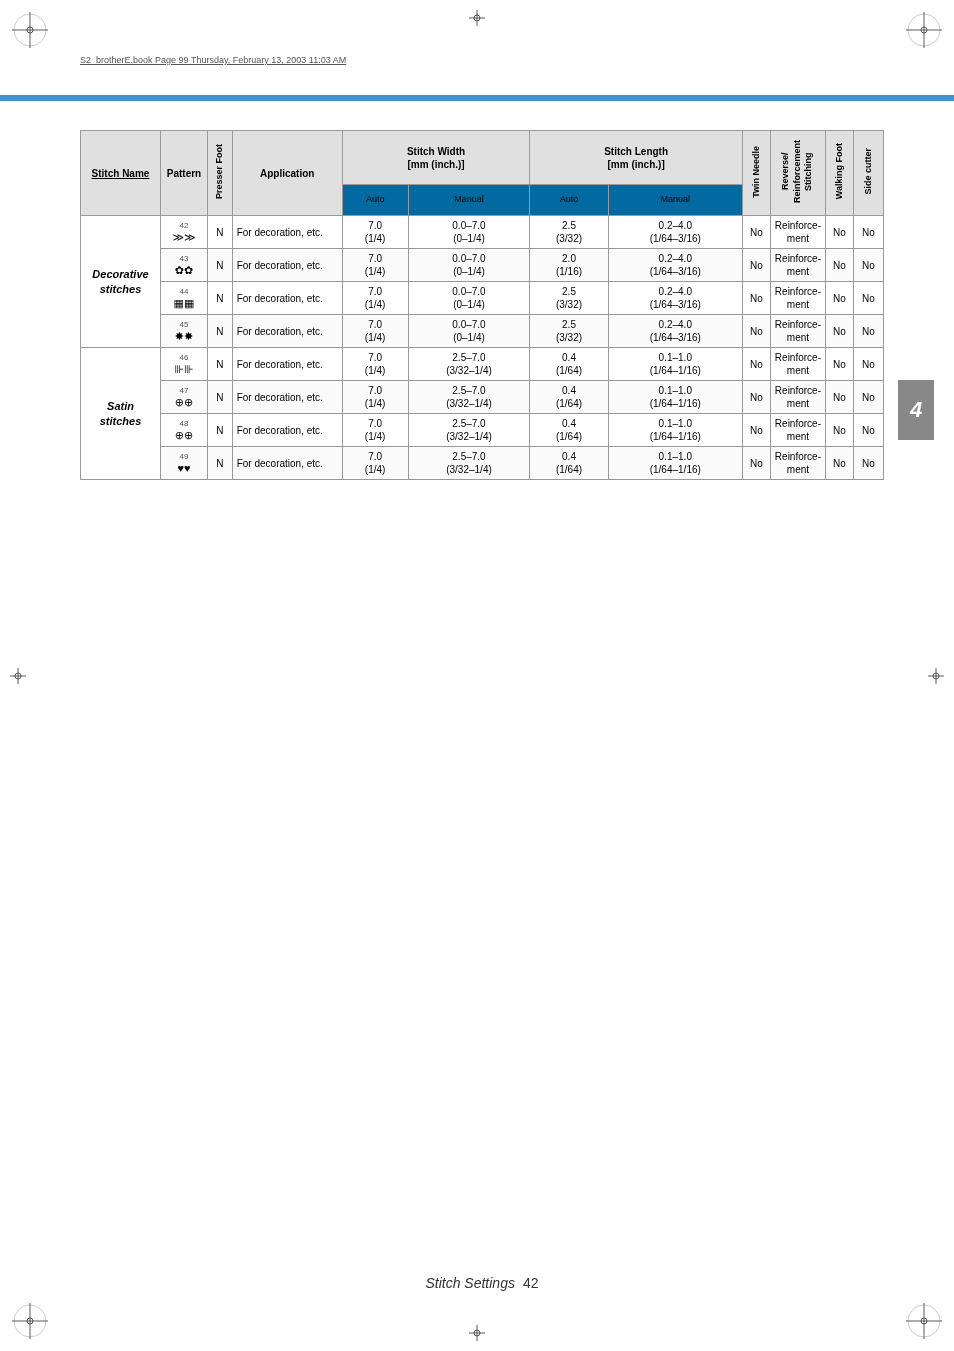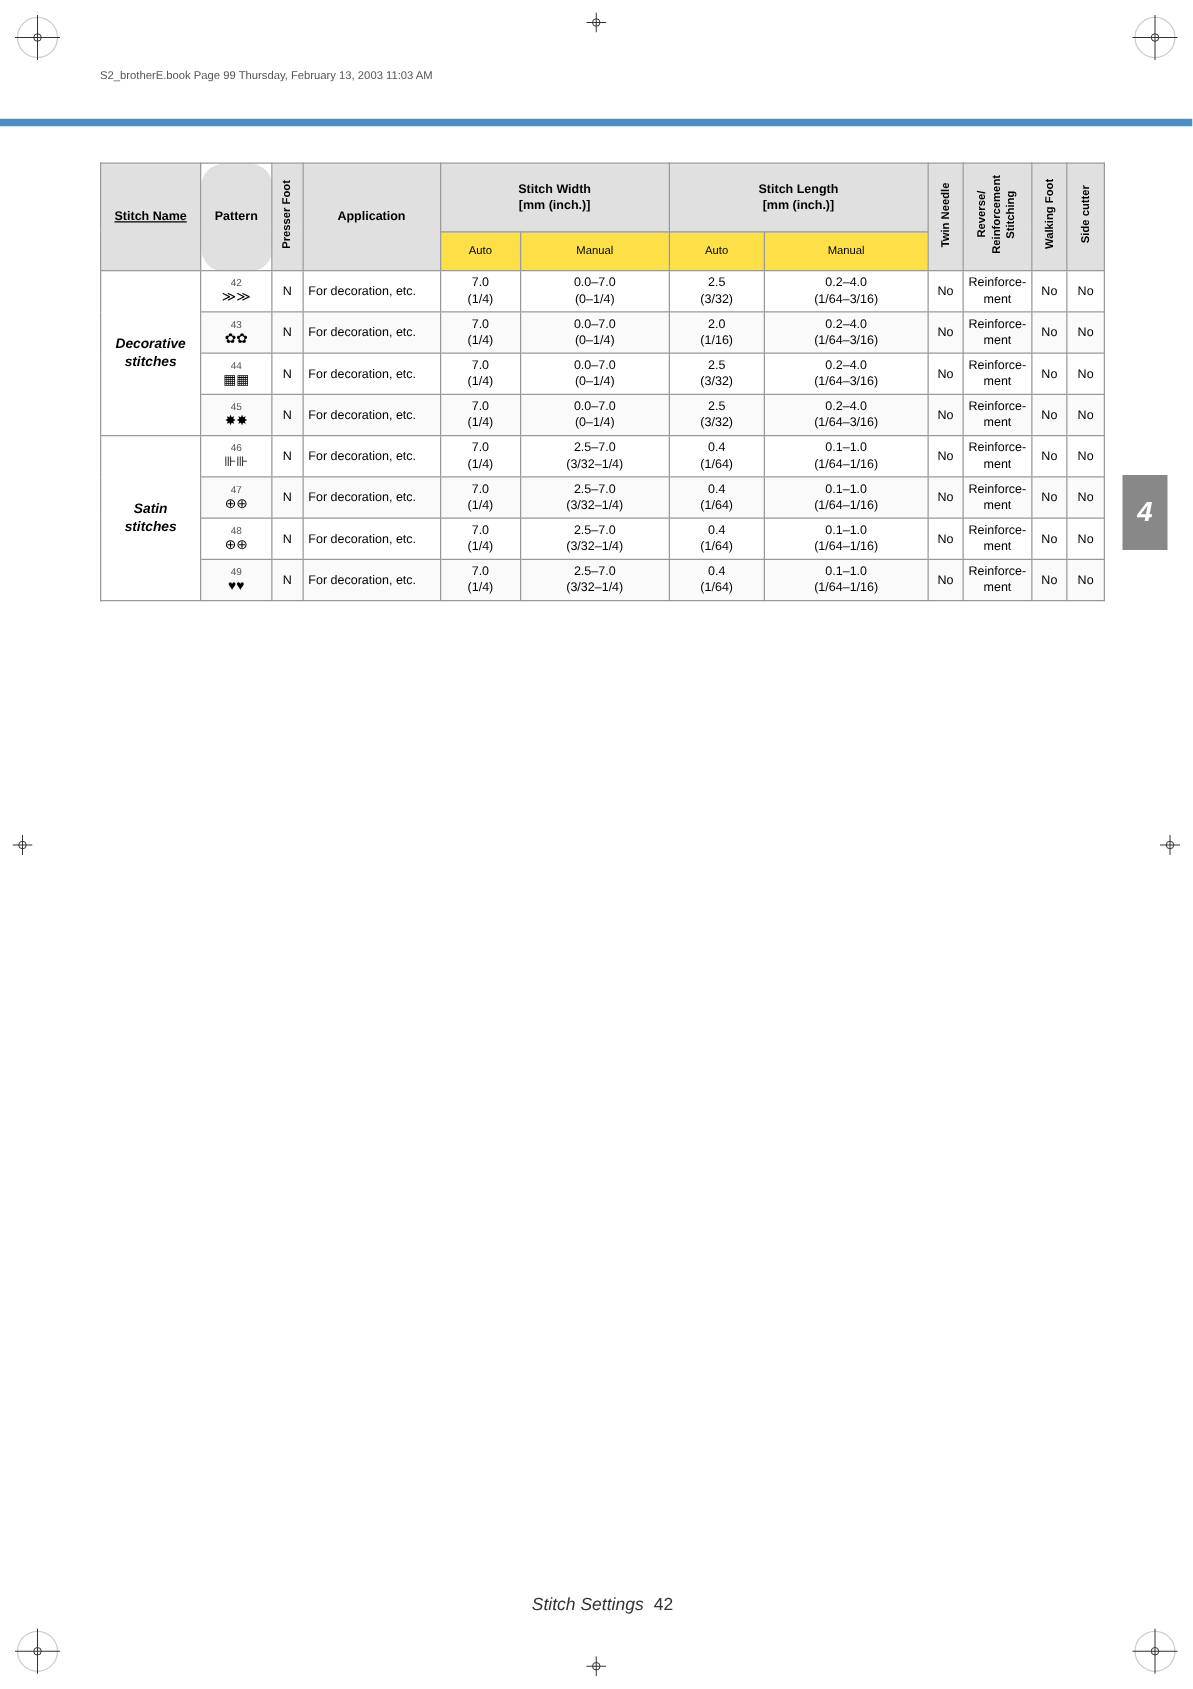--- a/index.html
+++ b/index.html
@@ -37,20 +37,21 @@
       background: #4a90c8;
     }
 
     
     .file-info {
       position: absolute;
       top: 55px;
       left: 80px;
       font-size: 9px;
       color: #555;
+      text-decoration: underline;
     }
 
     
     .page-tab {
       position: absolute;
       top: 380px;
       right: 20px;
       width: 36px;
       height: 60px;
       background: #888;
@@ -89,22 +90,21 @@
       vertical-align: middle;
       line-height: 1.3;
     }
 
     .col-stitch-name {
       width: 80px;
       text-align: center;
       text-decoration: underline;
     }
     .col-pattern {
-      width: 57px;
-      border-radius: 18px;
+      width: 47px;
     }
     .col-presser {
       width: 22px;
     }
     .col-application {
       width: 110px;
     }
     .col-sw-auto { width: 38px; }
     .col-sl-auto { width: 38px; }
     .col-twin { width: 28px; }
@@ -121,21 +121,21 @@
     .rotated-header {
       writing-mode: vertical-rl;
       transform: rotate(180deg);
       white-space: nowrap;
       font-size: 9px;
       font-weight: bold;
       padding: 6px 2px;
     }
 
     .sub-header th {
-      background: #fde047;
+      background: #0369a1;
       font-size: 9px;
       font-weight: normal;
     }
 
     
     .pattern-cell {
       font-size: 9px;
       line-height: 1.2;
     }
 

